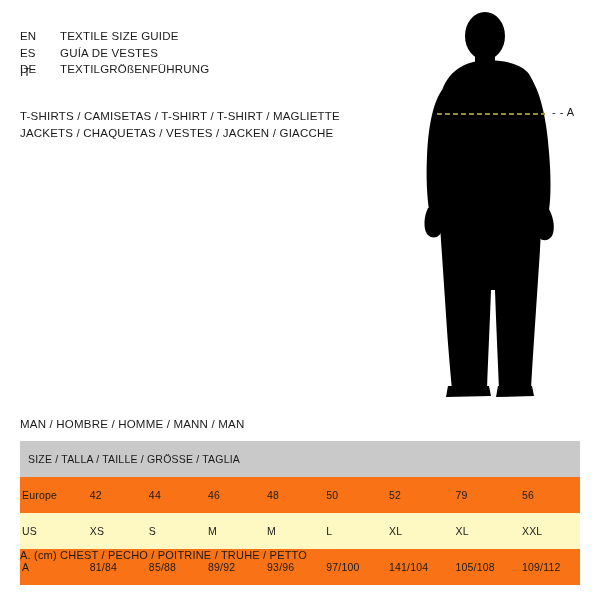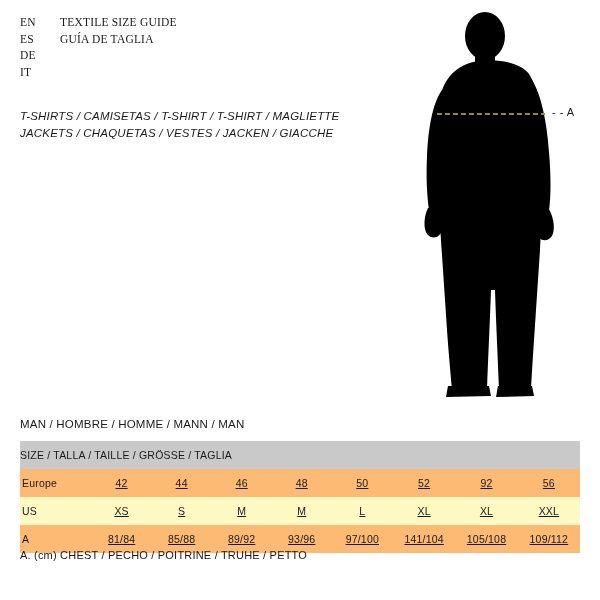--- a/index.html
+++ b/index.html
@@ -28,43 +28,42 @@
     left: 20px;
     top: 16px;
     width: 360px;
   }
   .lang-row {
     display: flex;
     align-items: baseline;
     height: 16.5px;
     font-size: 11.5px;
     letter-spacing: 0.2px;
-    font-family: Liberation Serif, serif;
   }
   .lang-code {
     width: 40px;
     flex: 0 0 40px;
     color: #1a1a1a;
   }
   .lang-text {
     color: #1a1a1a;
+    margin-top: 14px;
   }
 
   
   .cat-block {
     position: absolute;
     left: 20px;
     top: 110px;
   }
   .cat-line {
     font-size: 11.5px;
     letter-spacing: 0.2px;
     height: 17px;
     color: #1a1a1a;
-    font-style: italic;
   }
 
   
   .figure-wrap {
     position: absolute;
     left: 395px;
     top: 10px;
     width: 205px;
     height: 390px;
   }
@@ -92,44 +91,43 @@
   table.size-table {
     position: absolute;
     left: 20px;
     top: 441px;
     width: 560px;
     border-collapse: collapse;
     font-size: 10.5px;
     letter-spacing: 0.2px;
   }
   table.size-table td {
-    padding: 0;
-    height: 28px;
+    padding: 8px;
+    height: 20px;
     vertical-align: middle;
     color: #1a1a1a;
   }
   .row-head td {
     background: #c9c9c9;
     font-size: 10.5px;
     padding-left: 2px;
   }
   .row-alt td {
     background: #fef9c3;
   }
   .row-plain td {
-    background: #fdba74;
+    background: #f97316;
   }
   .col-label {
     width: 78px;
     padding-left: 2px !important;
   }
   .cell {
     width: 68px;
-    text-align: center;
-    text-decoration: underline;
+    text-align: left;
   }
   .footnote {
     position: absolute;
     left: 20px;
     top: 549px;
     font-size: 11px;
     letter-spacing: 0.2px;
     color: #1a1a1a;
   }
 </style>
@@ -138,24 +136,25 @@
 
 <div class="page">
 
   <div class="lang-block">
     <div class="lang-row">
       <span class="lang-code">EN</span>
       <span class="lang-text">TEXTILE SIZE GUIDE</span>
     </div>
     <div class="lang-row">
       <span class="lang-code">ES</span>
-      <span class="lang-text">GUÍA DE TAGLIA</span>
+      <span class="lang-text">GUÍA DE VESTES</span>
     </div>
     <div class="lang-row">
       <span class="lang-code">DE</span>
+      <span class="lang-text">TEXTILGRÖßENFÜHRUNG</span>
     </div>
     <div class="lang-row">
       <span class="lang-code">IT</span>
     </div>
   </div>
 
   <div class="cat-block">
     <div class="cat-line">T-SHIRTS / CAMISETAS / T-SHIRT / T-SHIRT / MAGLIETTE</div>
     <div class="cat-line">JACKETS / CHAQUETAS / VESTES / JACKEN / GIACCHE</div>
   </div>
@@ -229,21 +228,21 @@
         <td colspan="9">SIZE / TALLA / TAILLE / GRÖSSE / TAGLIA</td>
       </tr>
       <tr class="row-plain">
         <td class="col-label">Europe</td>
         <td class="cell">42</td>
         <td class="cell">44</td>
         <td class="cell">46</td>
         <td class="cell">48</td>
         <td class="cell">50</td>
         <td class="cell">52</td>
-        <td class="cell">92</td>
+        <td class="cell">79</td>
         <td class="cell">56</td>
       </tr>
       <tr class="row-alt">
         <td class="col-label">US</td>
         <td class="cell">XS</td>
         <td class="cell">S</td>
         <td class="cell">M</td>
         <td class="cell">M</td>
         <td class="cell">L</td>
         <td class="cell">XL</td>

